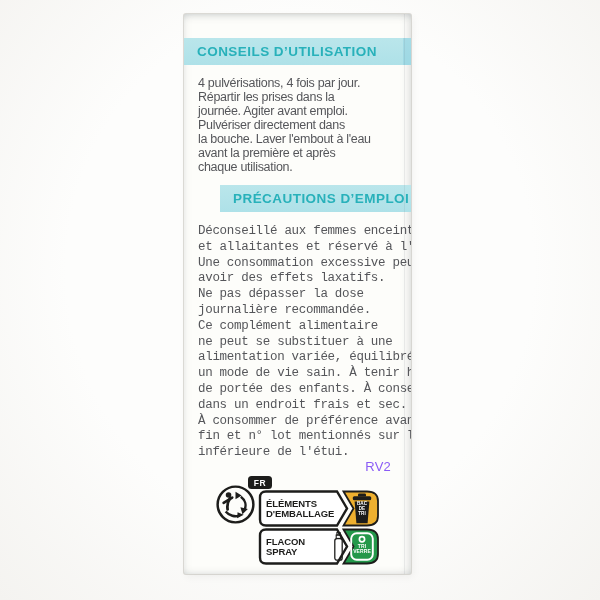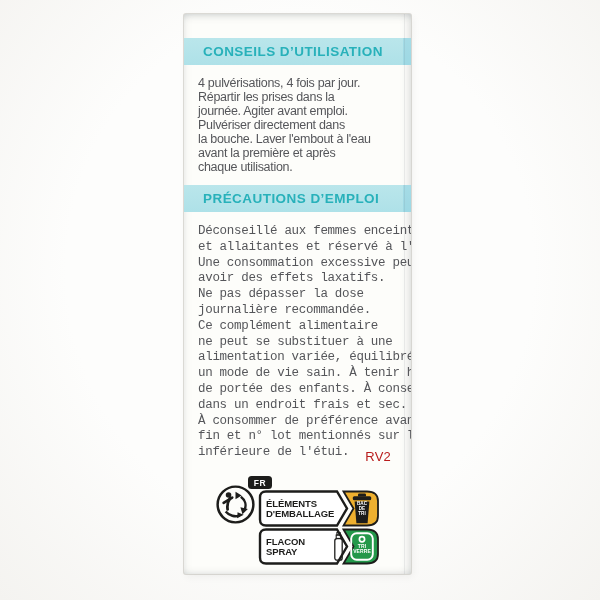--- a/index.html
+++ b/index.html
@@ -24,42 +24,42 @@
   }
   .fold-line {
     position:absolute; top:0; right:6px; width:1px; height:100%;
     background:rgba(90,100,105,0.10);
   }
 
   
   .band {
     position:absolute; left:0; width:100%; height:27px;
     background:linear-gradient(180deg,#bae6eb 0%,#aee1e8 100%);
-    display:flex; align-items:center; padding-left:19px;
+    display:flex; align-items:center; padding-left:13px;
   }
   .band::after { 
     content:""; position:absolute; right:0; top:0; bottom:0; width:8px;
     background:rgba(120,195,220,0.30);
   }
   .band1 { top:24px; }
-  .band2 { top:171px; }
+  .band2 { top:171px;margin-left:36px; }
   .band-title {
     font-weight:bold; font-size:13.5px; letter-spacing:0.45px; color:#28b1ba;
   }
 
   
   .body-text {
     position:absolute; left:14px; width:206px;
     color:#55565a; white-space:pre; font-size:12.5px; letter-spacing:-0.3px;
   }
   .body1 { top:62px; line-height:14px; }
   .body2 { top:210px; line-height:15.8px;font-family:Liberation Mono, monospace; }
   .ref-code {
-    position:absolute; top:435px; right:20px;
-    font-size:13px; color:#b91c1c; letter-spacing:0.2px;
+    position:absolute; top:445px; right:20px;
+    font-size:13px; color:#8b5cf6; letter-spacing:0.2px;
   }
 
   
   .pictos { position:absolute; left:0; top:461px; width:227px; height:99px; }
 
   .triman { position:absolute; left:31px; top:9px; width:41px; height:41px; }
 
   .fr-tag {
     position:absolute; left:64px; top:1px; width:24px; height:13px;
     background:#1d1d1b; color:#ffffff; border-radius:3.5px;

